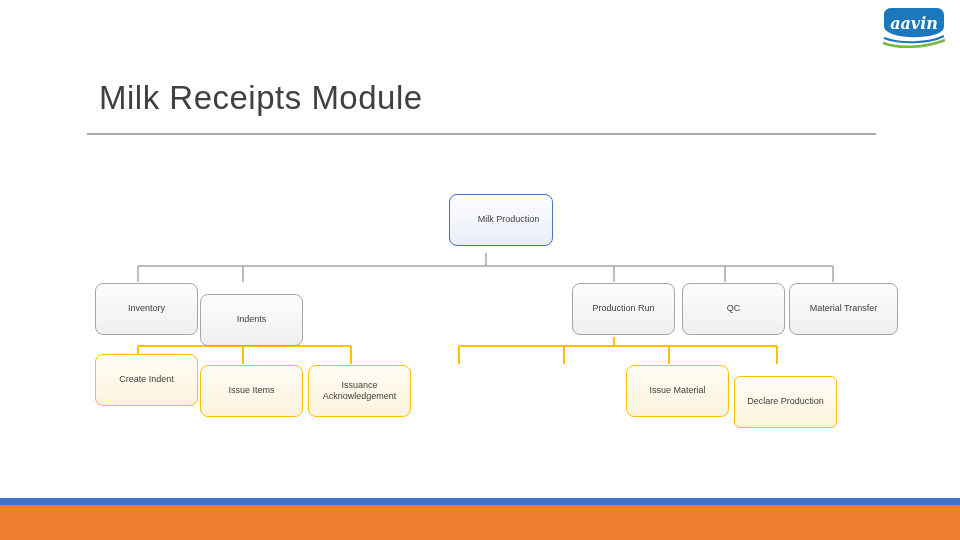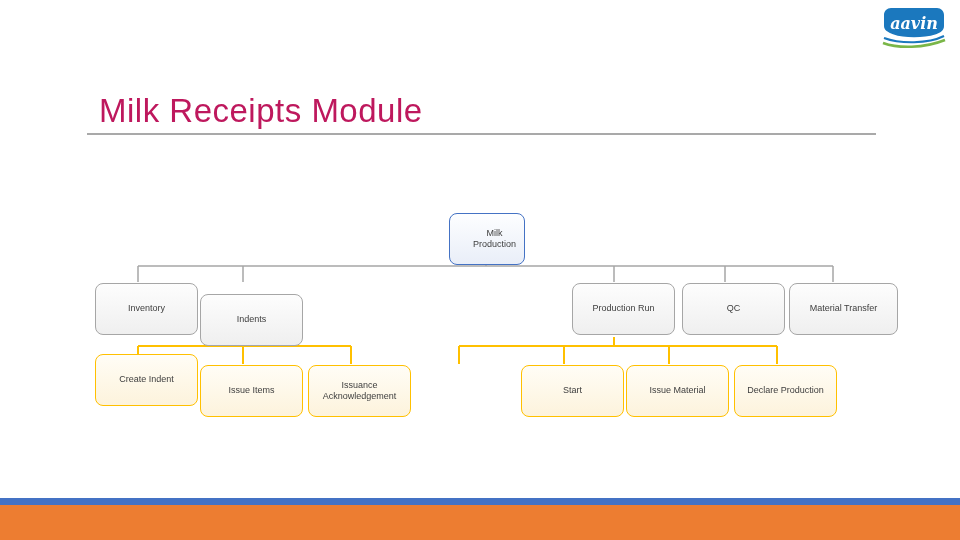--- a/index.html
+++ b/index.html
@@ -3,22 +3,22 @@
 <meta charset="utf-8">
 <style>
   html,body{margin:0;padding:0;background:#888;}
   .slide{
     position:relative;width:960px;height:540px;background:#ffffff;
     font-family:"Liberation Sans",sans-serif;overflow:hidden;
   }
 
   
   .title{
-    position:absolute;left:99px;top:92px;font-size:33px;letter-spacing:.5px;
-    color:#be185d;white-space:nowrap;
+    position:absolute;left:99px;top:79px;font-size:33px;letter-spacing:.5px;
+    color:#404040;white-space:nowrap;
   }
   .title-rule{
     position:absolute;left:87px;top:133px;width:789px;height:1.5px;
     background:#a9a9a9;
   }
 
   
   .logo{position:absolute;right:14px;top:7px;width:64px;height:44px;}
 
   
@@ -35,33 +35,33 @@
     content:"";position:absolute;left:-9px;top:-9px;width:100%;height:100%;
     border-radius:8px;z-index:-1;
   }
   .node-blue{background:linear-gradient(180deg,#fdfeff 0%,#e9eef8 100%);border:1.6px solid #4472c4;}
   .node-blue::before{background:#4472c4;}
   .node-gray{background:linear-gradient(180deg,#fdfdfd 0%,#efefef 100%);border:1.6px solid #a6a6a6;}
   .node-gray::before{background:#a6a6a6;}
   .node-gold{background:linear-gradient(180deg,#fffdf6 0%,#fdf3dc 100%);border:1.6px solid #ffc000;}
   .node-gold::before{background:#ffc107;}
 
-  .n-root{left:449px;top:213px;width:76px;padding-left:17px;}
+  .n-root{left:449px;top:194px;width:104px;padding-left:17px;}
   .n-inventory{left:95px;top:283px;}
   .n-indents{left:200px;top:283px;margin-top:11px;}
   .n-prodrun{left:572px;top:283px;}
   .n-qc{left:682px;top:283px;}
   .n-mattransfer{left:789px;top:283px;width:109px;}
   .n-createindent{left:95px;top:354px;}
   .n-issueitems{left:200px;top:365px;align-items:center;}
   .n-issuanceack{left:308px;top:365px;}
   .n-create{left:416px;top:365px;}
   .n-start{left:521px;top:365px;}
   .n-issuematerial{left:626px;top:365px;}
-  .n-declareprod{left:734px;top:365px;}
+  .n-declareprod{left:734px;top:376px;border-radius:6px;}
 
   .connectors{position:absolute;left:0;top:0;width:960px;height:540px;pointer-events:none;}
 </style>
 </head>
 <body>
 
 <div class="slide">
 
   <svg class="logo" viewBox="0 0 64 44">
     <path d="M9 1 h46 c3.9 0 7 3.1 7 7 v11 c0 4 -3 6.5 -8 8.2 c-7 2.3 -14 3 -22 3 c-8 0 -15 -0.8 -21 -3 c-5 -1.8 -9 -4.2 -9 -8.2 V8 c0 -3.9 3.1 -7 7 -7 z" fill="#1b78be"></path>
@@ -119,23 +119,20 @@
 
   <div class="node node-gold n-createindent">
     <span>Create Indent</span>
   </div>
   <div class="node node-gold n-issueitems">
     <span>Issue Items</span>
   </div>
   <div class="node node-gold n-issuanceack">
     <span>Issuance Acknowledgement</span>
   </div>
-  <div class="node node-gold n-start">
-    <span>Start</span>
-  </div>
   <div class="node node-gold n-issuematerial">
     <span>Issue Material</span>
   </div>
   <div class="node node-gold n-declareprod">
     <span>Declare Production</span>
   </div>
 
   <div class="footer-blue"></div>
   <div class="footer-orange"></div>
 

